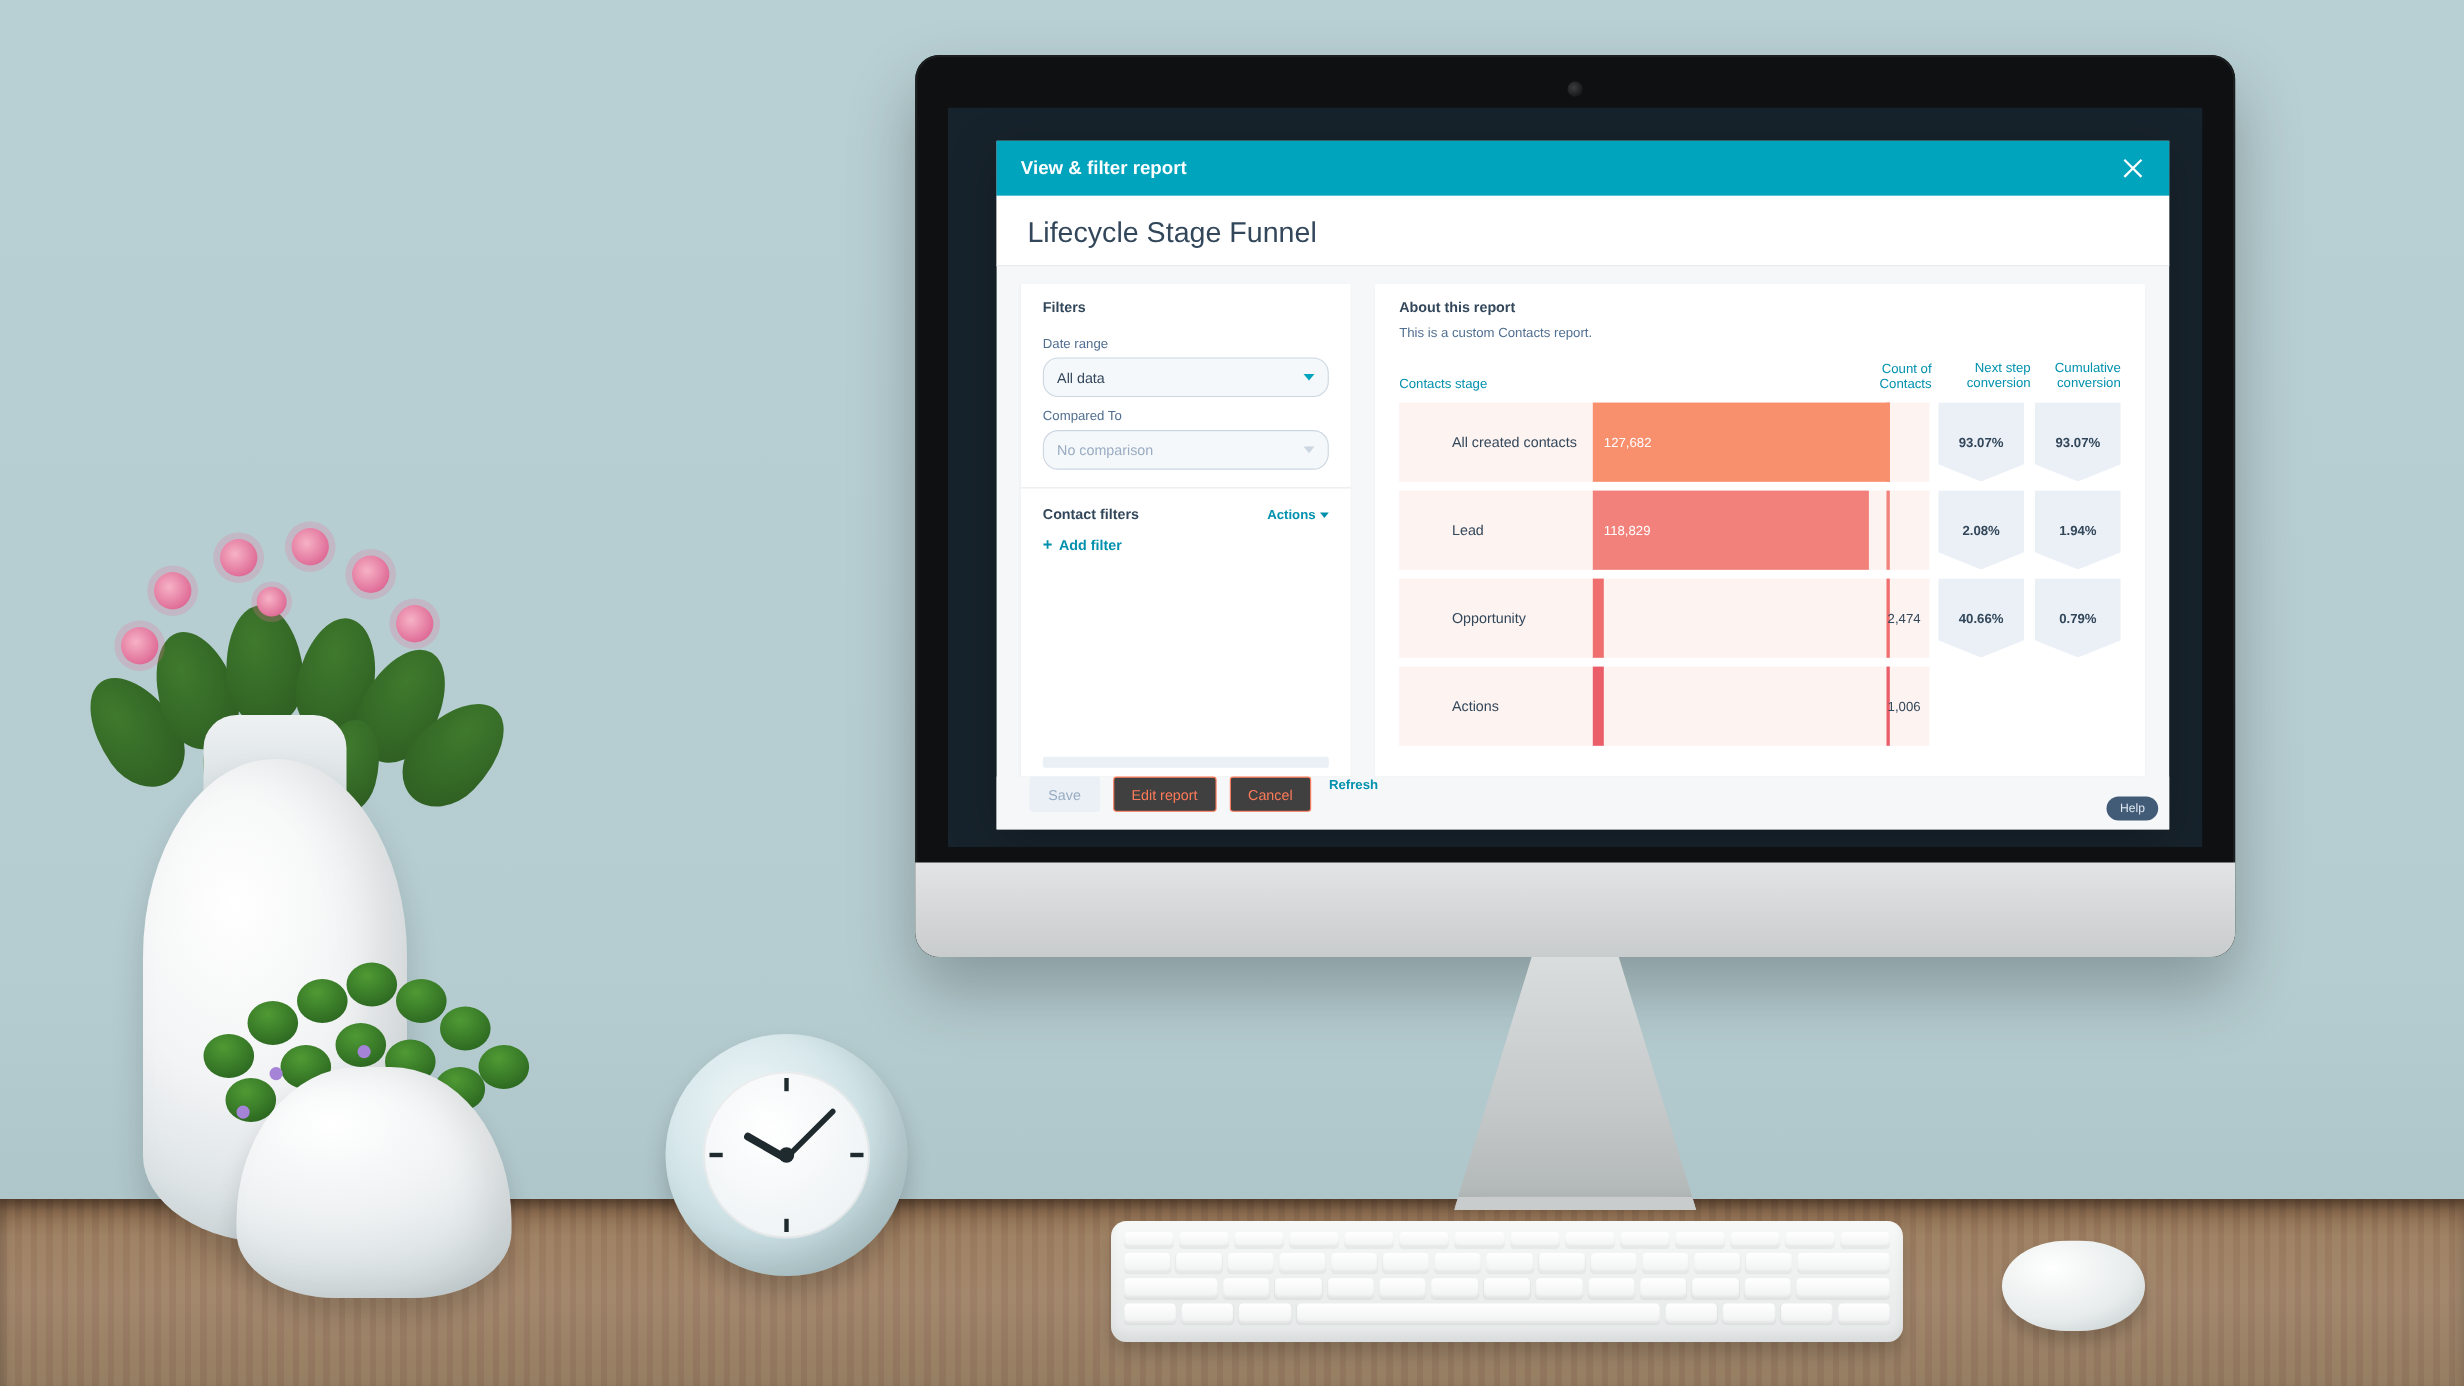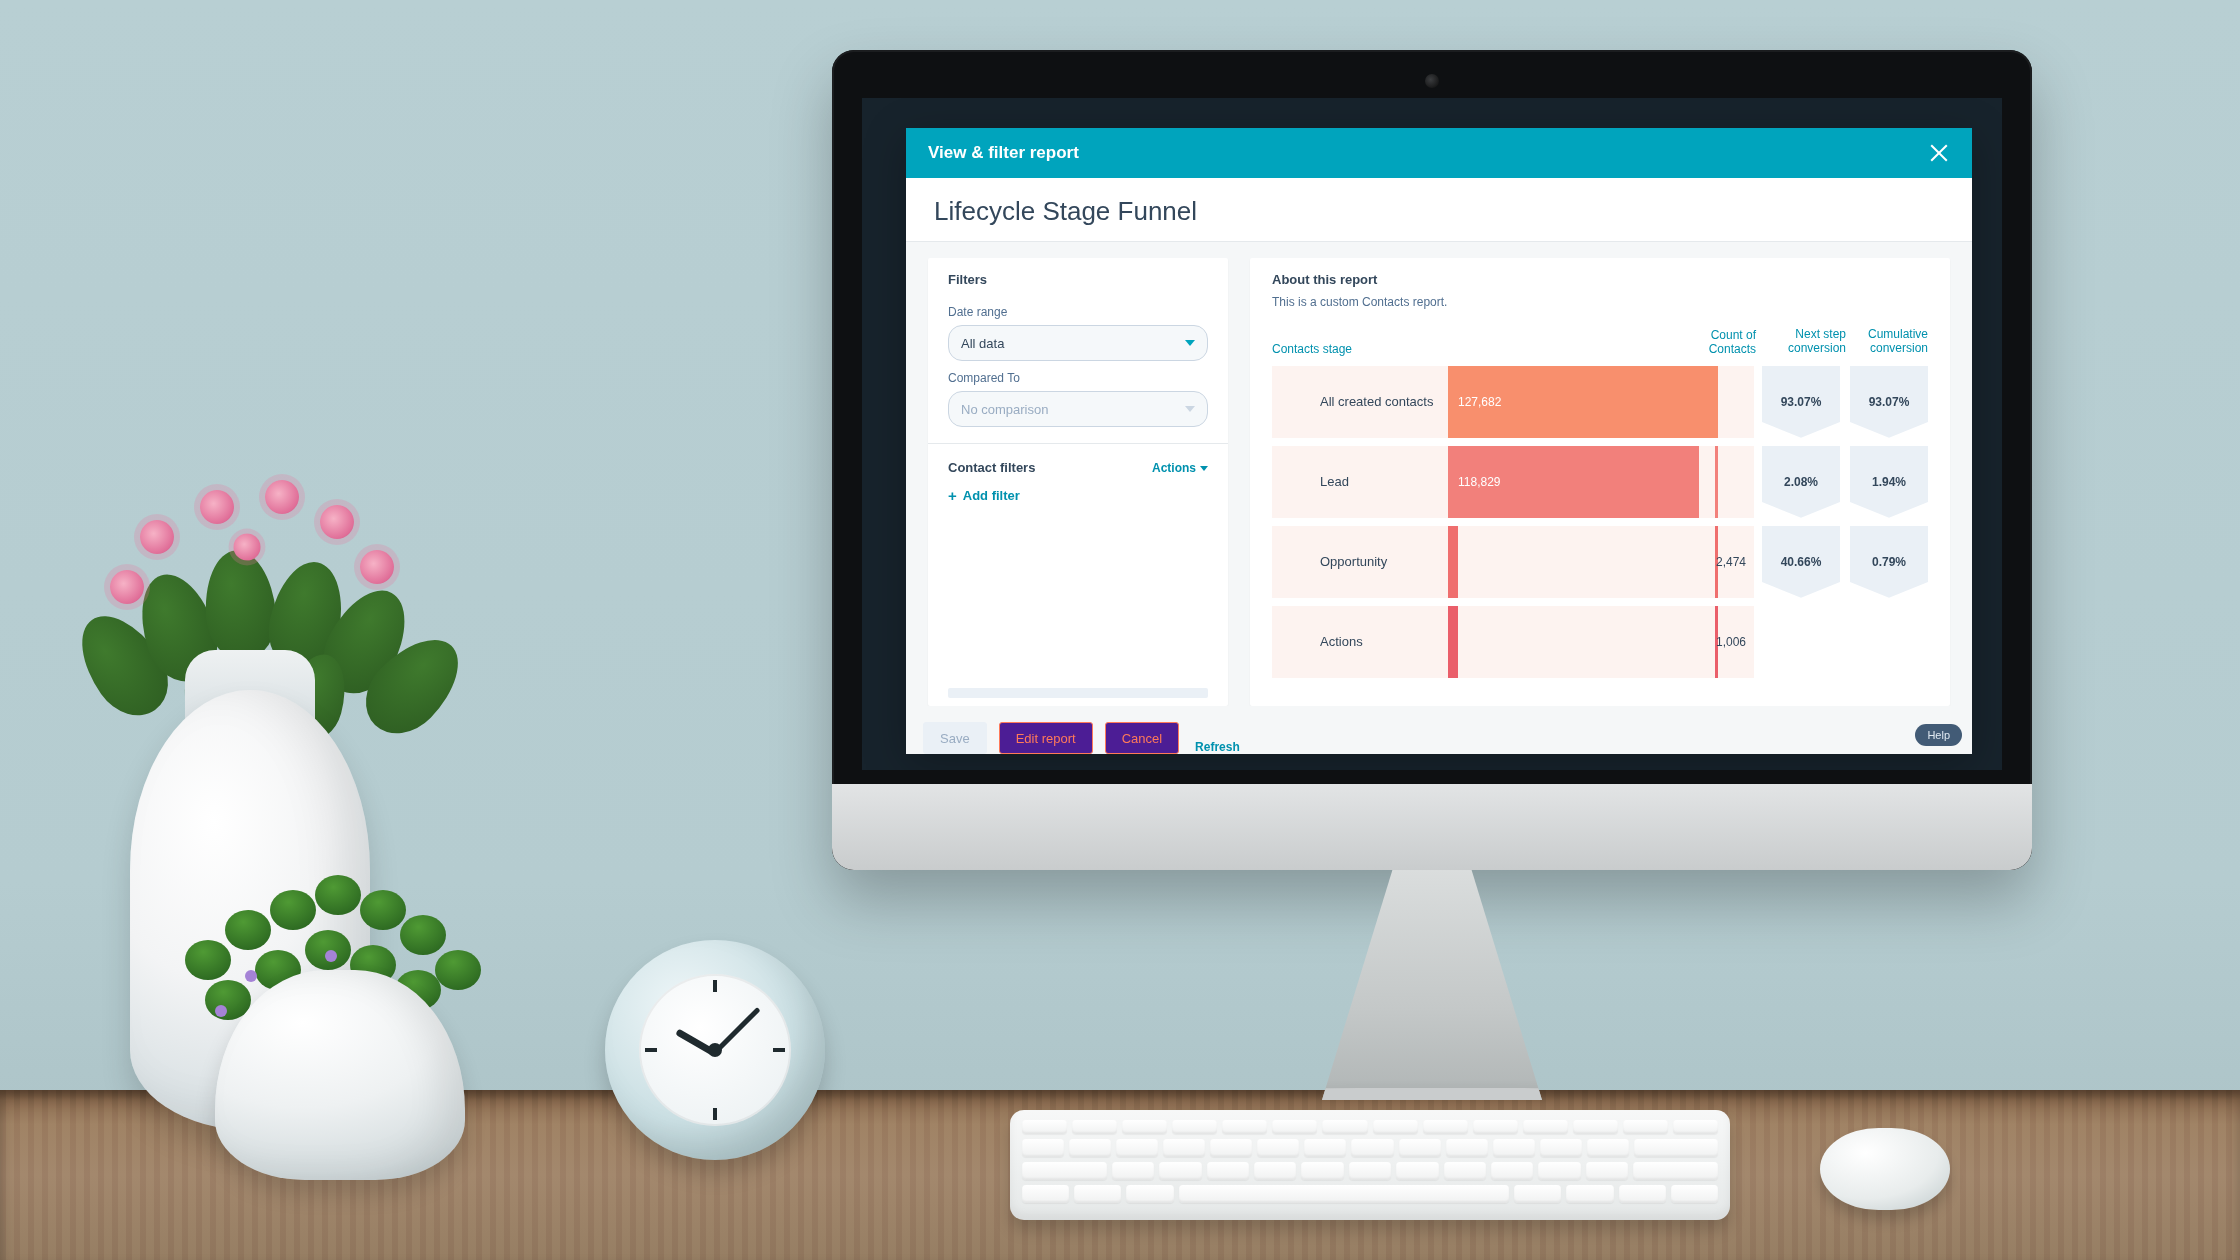--- a/index.html
+++ b/index.html
@@ -306,27 +306,27 @@
   .chevron-box {
     width:78px; margin-left:8px; position:relative;
     background:#eaf0f6;
     display:flex; align-items:center; justify-content:center;
     font-size:12px; font-weight:700; color:#33475b;
     clip-path: polygon(0% 0%, 100% 0%, 100% 78%, 50% 100%, 0% 78%);
   }
   .chevron-box + .chevron-box { margin-left:10px; }
 
   .modal-footer {
-    height:48px; padding: 0 17px;
-    display:flex; align-items:flex-end; gap:12px;
+    height:48px; padding: 0 30px;
+    display:flex; align-items:flex-start; gap:12px;
     background:#f5f7f8;
   }
   .btn {
     height:32px; padding:0 16px; border-radius:3px; font-size:13px; font-weight:500;
-    display:inline-flex; align-items:center; background:#4c1d95; cursor:pointer;
+    display:inline-flex; align-items:center; background:#404040; cursor:pointer;
   }
   .btn.save { background:#eaf0f6; color:#99acc2; border:1px solid #eaf0f6; cursor:default;}
   .btn.outline-orange { border:1px solid #ff7a59; color:#ff7a59; }
   .link-refresh { color:#0091ae; font-size:12px; font-weight:600; margin-left:4px;}
 
   .help-pill {
     position:absolute; right:10px; bottom:8px;
     background:#425b76; color:#dfe8f1; font-size:11px;
     padding:5px 12px; border-radius:14px;
   }

